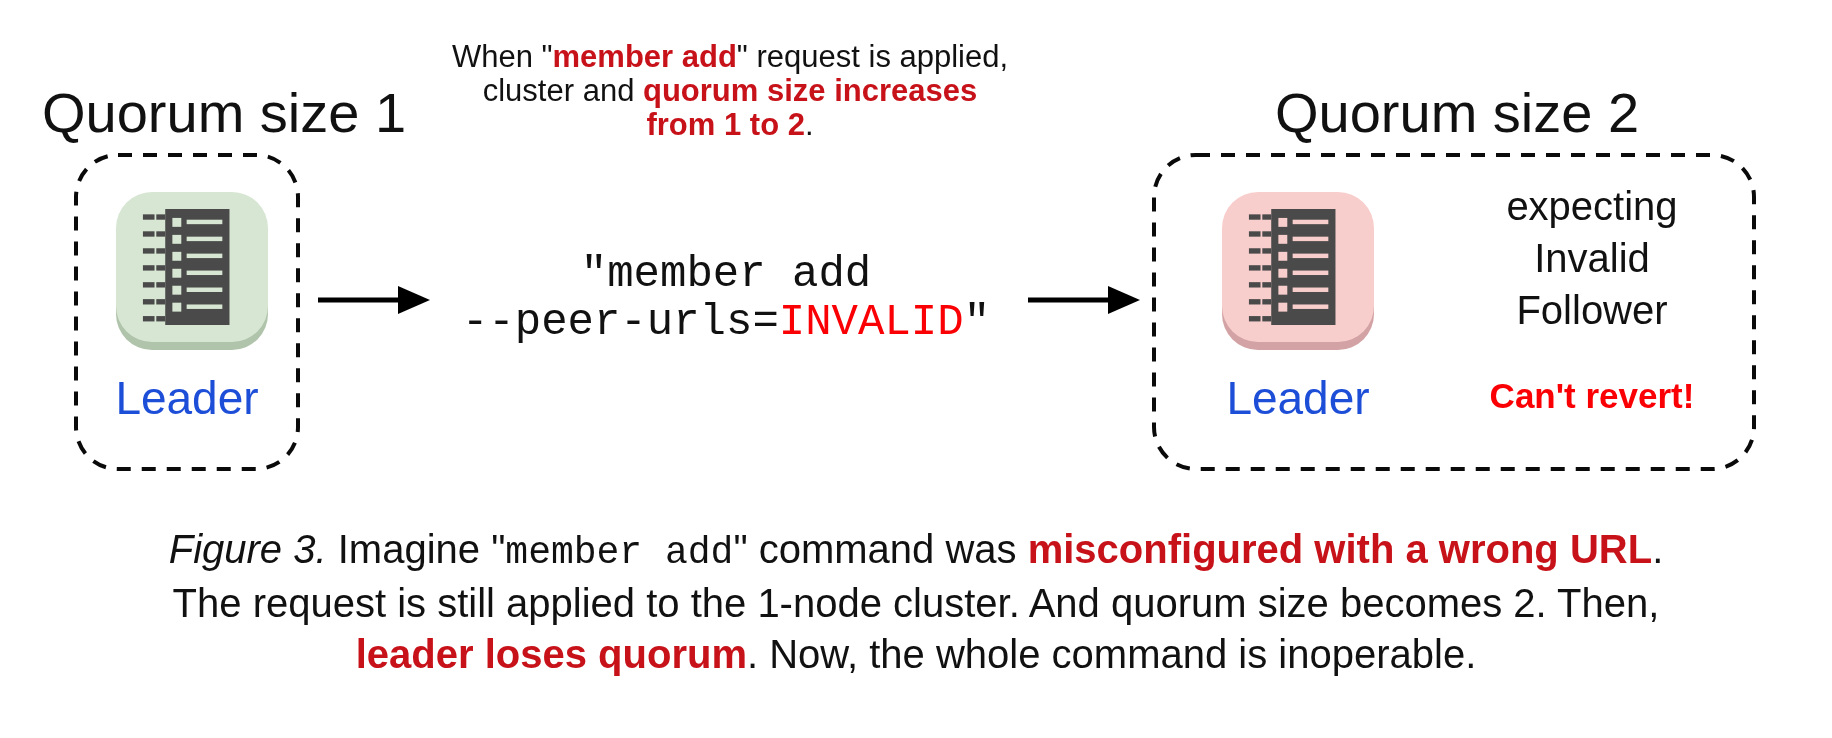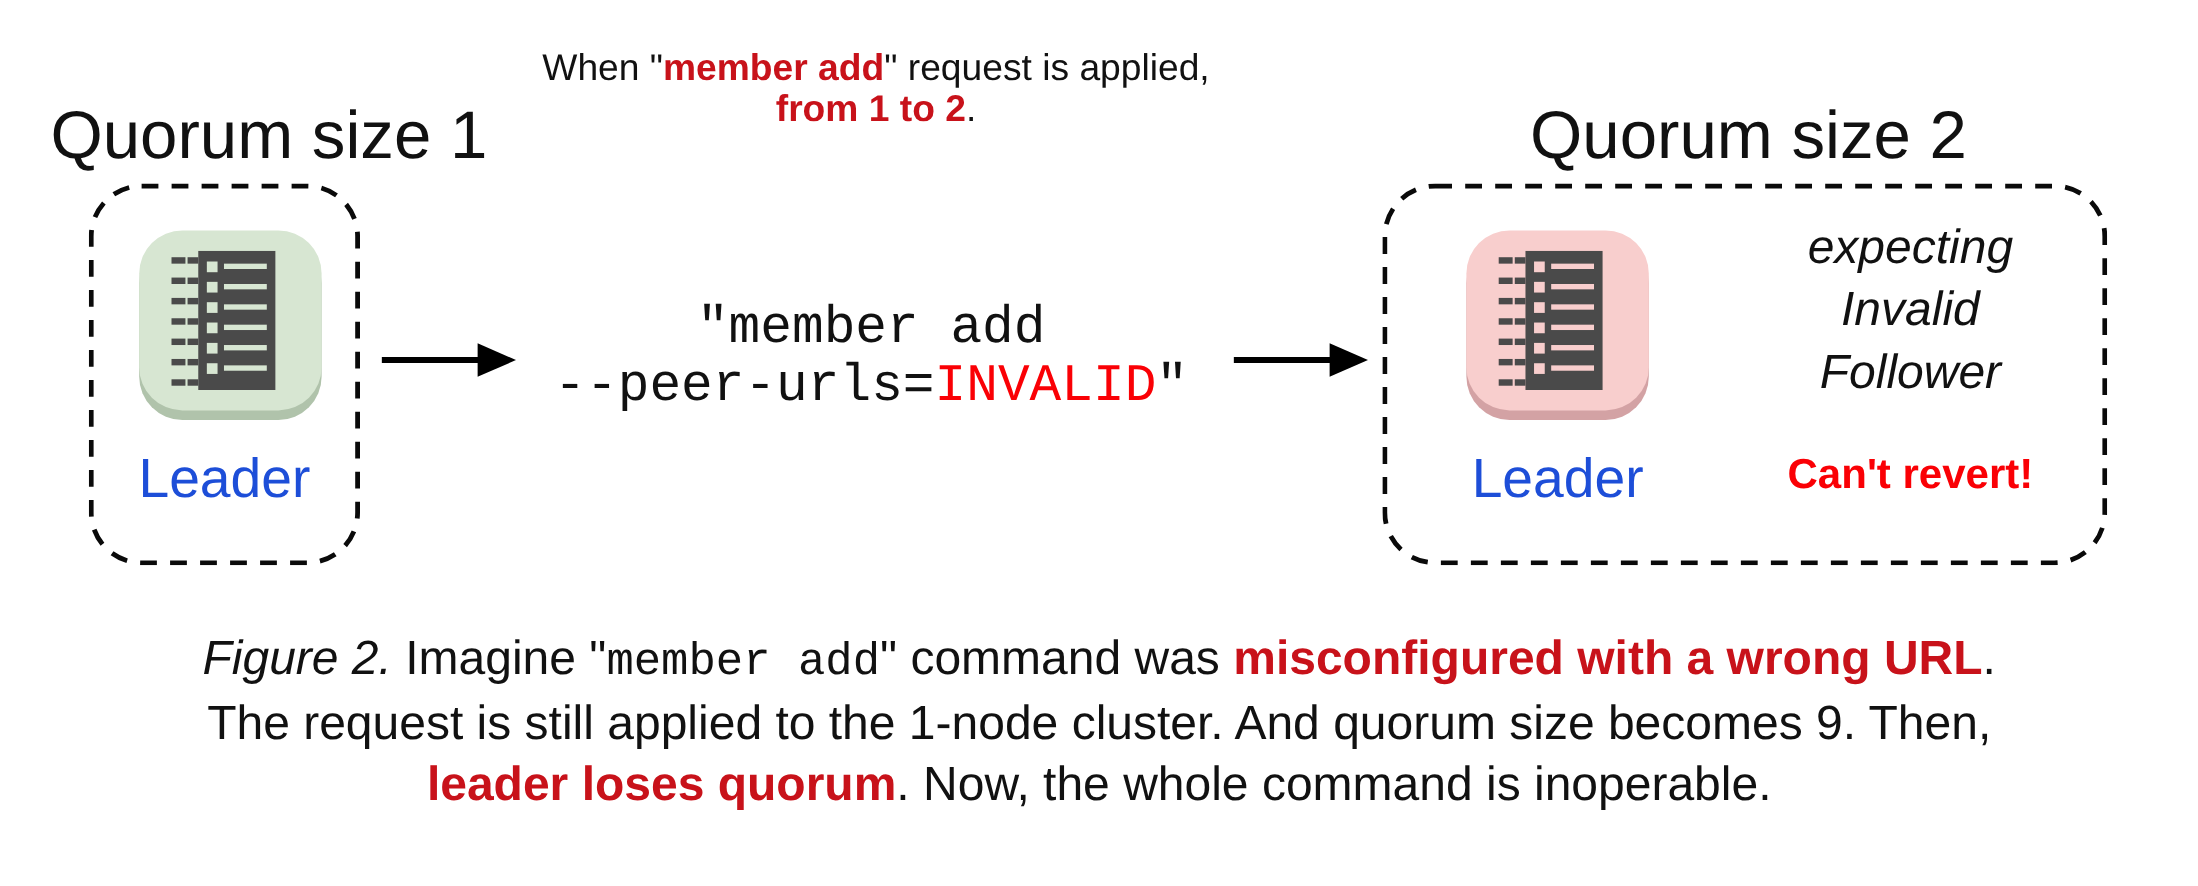--- a/index.html
+++ b/index.html
@@ -69,21 +69,20 @@
     font-family: "Liberation Mono", monospace;
     font-size: 44px;
     line-height: 48px;
     color: #111;
     white-space: nowrap;
   }
   .expecting {
     position: absolute;
     left: 1420px; top: 180px; width: 344px;
     text-align: center;
-    font-style: italic;
     font-size: 40px;
     line-height: 52px;
     color: #111;
   }
   .warning {
     position: absolute;
     left: 1420px; top: 376px; width: 344px;
     text-align: center;
     font-size: 35px;
     font-weight: bold;
@@ -157,20 +156,21 @@
 
   <div class="arrow" style="left:318px; top:283px;">
     <svg width="112" height="34" viewBox="0 0 112 34">
       <line x1="0" y1="17" x2="82" y2="17"></line>
       <polygon points="80,3 112,17 80,31"></polygon>
     </svg>
   </div>
 
   <div class="top-note">
     <div><span class="seg-plain">When "</span><span class="seg-redbold">member add</span><span class="seg-plain">" request is applied,</span></div>
+    <div><span class="seg-plain">cluster and </span><span class="seg-redbold">quorum size increases</span></div>
     <div><span class="seg-redbold">from 1 to 2</span><span class="seg-plain">.</span></div>
   </div>
 
   <div class="command">
     <div><span class="seg-mono">"member add</span></div>
     <div><span class="seg-mono">--peer-urls=</span><span class="seg-monored">INVALID</span><span class="seg-mono">"</span></div>
   </div>
 
   <div class="arrow" style="left:1028px; top:283px;">
     <svg width="112" height="34" viewBox="0 0 112 34">
@@ -223,18 +223,18 @@
 
   <div class="expecting">
     <div>expecting</div>
     <div>Invalid</div>
     <div>Follower</div>
   </div>
 
   <div class="warning">Can't revert!</div>
 
   <div class="caption">
-    <div><span class="seg-italic">Figure 2.</span><span class="seg-plain"> Imagine "</span><span class="seg-mono">member add</span><span class="seg-plain">" command was </span><span class="seg-redbold">misconfigured with a wrong URL</span><span class="seg-plain">.</span></div>
-    <div><span class="seg-plain">The request is still applied to the 1-node cluster. And quorum size becomes 9. Then,</span></div>
+    <div><span class="seg-italic">Figure 3.</span><span class="seg-plain"> Imagine "</span><span class="seg-mono">member add</span><span class="seg-plain">" command was </span><span class="seg-redbold">misconfigured with a wrong URL</span><span class="seg-plain">.</span></div>
+    <div><span class="seg-plain">The request is still applied to the 1-node cluster. And quorum size becomes 2. Then,</span></div>
     <div><span class="seg-redbold">leader loses quorum</span><span class="seg-plain">. Now, the whole command is inoperable.</span></div>
   </div>
 
 </div>
 
 </body></html>

